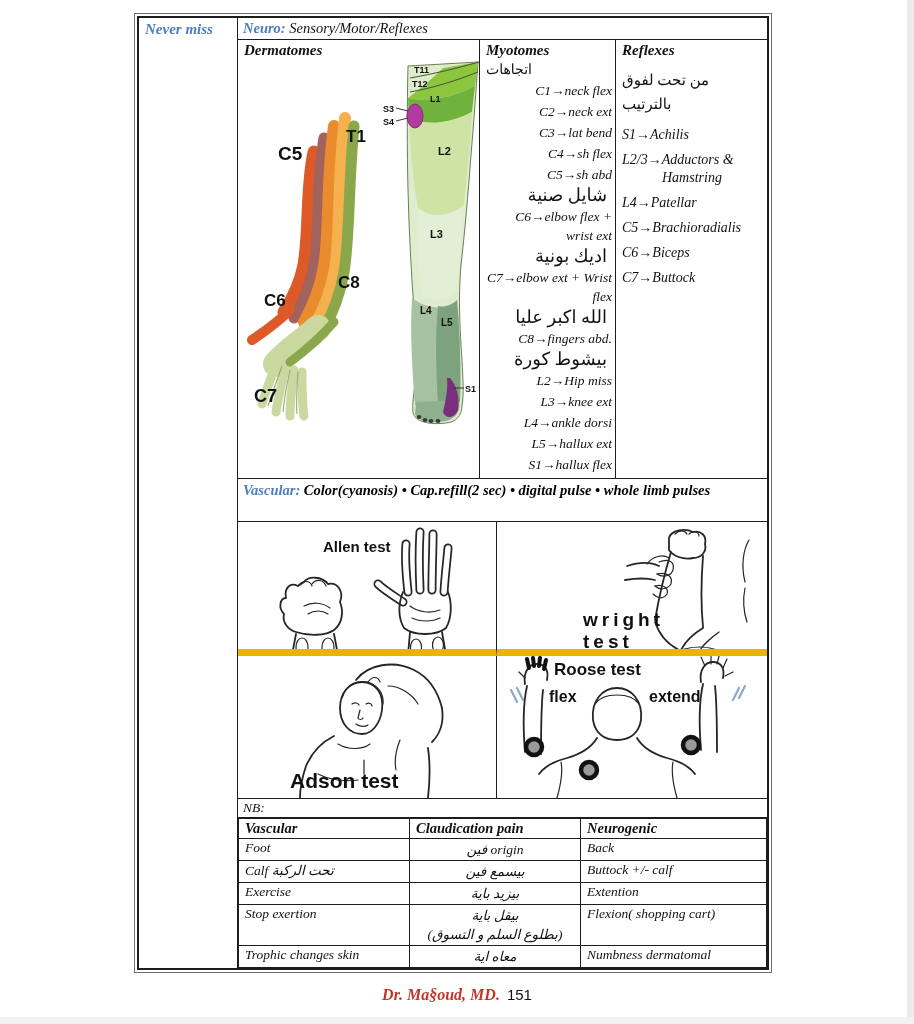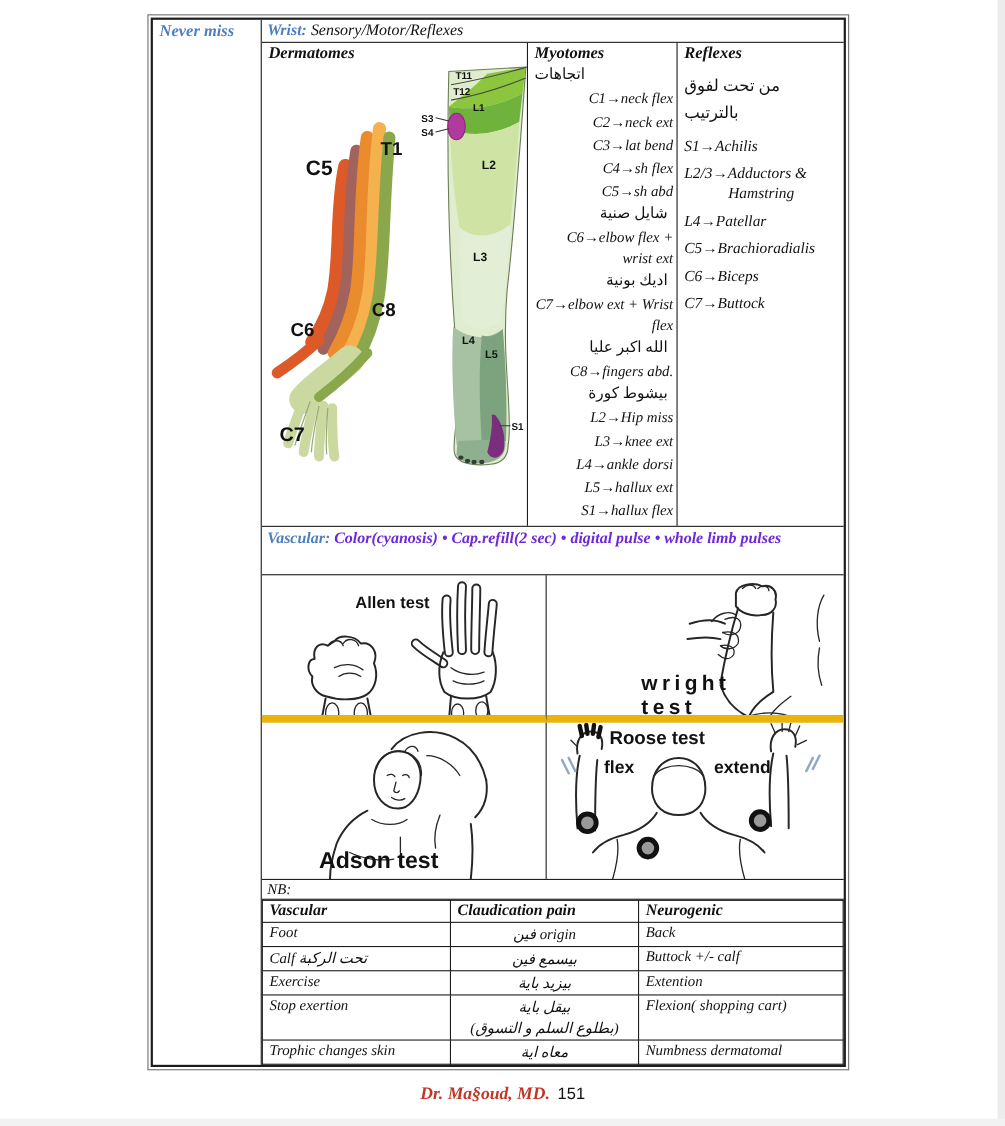--- a/index.html
+++ b/index.html
@@ -20,30 +20,30 @@
   .lead-blue{color:#4d7ec0;font-weight:bold;}
 
   .neuro-table{height:440px;display:flex;border-bottom:1px solid #1d1d1d;}
   .col-derm{width:241px;min-width:241px;border-right:1px solid #1d1d1d;position:relative;overflow:hidden;}
   .col-myo{width:135px;min-width:135px;border-right:1px solid #1d1d1d;overflow:hidden;}
   .col-reflex{flex:1;overflow:hidden;}
   .cell-title{font-weight:bold;font-style:italic;font-size:15px;padding:2px 0 1px 6px;}
 
   .myo-line{font-style:italic;font-size:13.5px;line-height:19px;padding:0 3px 0 6px;margin-bottom:2px;text-align:right;}
   .ar-l{font-style:normal;font-size:14px;direction:rtl;text-align:left;}
-  .ar-r{font-style:normal;font-size:14px;text-align:right;padding-right:8px;}
+  .ar-r{font-style:normal;font-size:18px;text-align:right;padding-right:8px;}
 
   .reflex-ar{font-size:15px;font-style:normal;white-space:pre-line;margin:8px 0 10px;padding-left:6px;
              direction:rtl;text-align:left;line-height:24px;}
   .reflex-line{font-style:italic;font-size:14px;line-height:18px;margin-bottom:7px;padding:0 2px 0 6px;}
   .hang{padding-left:46px;text-indent:-40px;}
 
   .vascular-row{height:44px;border-bottom:1px solid #1d1d1d;font-size:14.5px;font-style:italic;overflow:hidden;}
   .vascular-l1{font-weight:bold;padding-left:5px;line-height:22px;white-space:nowrap;}
-  .vascular-l1 .rest{font-weight:bold;color:#6d28d9;}
+  .vascular-l1 .rest{font-weight:bold;color:#000000;}
   .vascular-l2{padding-left:46px;line-height:20px;font-weight:normal;}
 
   .tests-grid{height:278px;display:grid;grid-template-columns:259px 1fr;grid-template-rows:134px 1fr;
               border-bottom:1px solid #1d1d1d;}
   .tcell{position:relative;overflow:hidden;}
   .tcell.br{border-right:1px solid #1d1d1d;}
   .tcell.bb{border-bottom:7px solid #eab308;}
   .tcell svg{display:block;}
 
   .nb-row{height:18px;border-bottom:1px solid #1d1d1d;font-style:italic;font-size:13.5px;
@@ -70,21 +70,21 @@
   <div class="edge-bottom"></div>
 
   <div class="doc-table">
     <div class="never-cell">
       <span>Never miss</span>
     </div>
 
     <div class="main-col">
 
       <div class="neuro-header">
-        <span class="lead-blue">Wrist:</span><span> Sensory/Motor/Reflexes</span>
+        <span class="lead-blue">Neuro:</span><span> Sensory/Motor/Reflexes</span>
       </div>
 
       <div class="neuro-table">
 
         <div class="col-derm">
           <div class="cell-title">Dermatomes</div>
           <svg width="241" height="414" viewBox="0 0 241 414">
 
             <path d="M 76 92 C 68 130 72 170 66 205 C 62 225 54 240 46 252" stroke="#dd5a28" stroke-width="13" fill="none" stroke-linecap="round"></path>
             <path d="M 86 78 C 78 125 82 170 76 205 C 72 228 64 244 56 258" stroke="#a2635d" stroke-width="11" fill="none" stroke-linecap="round"></path>

